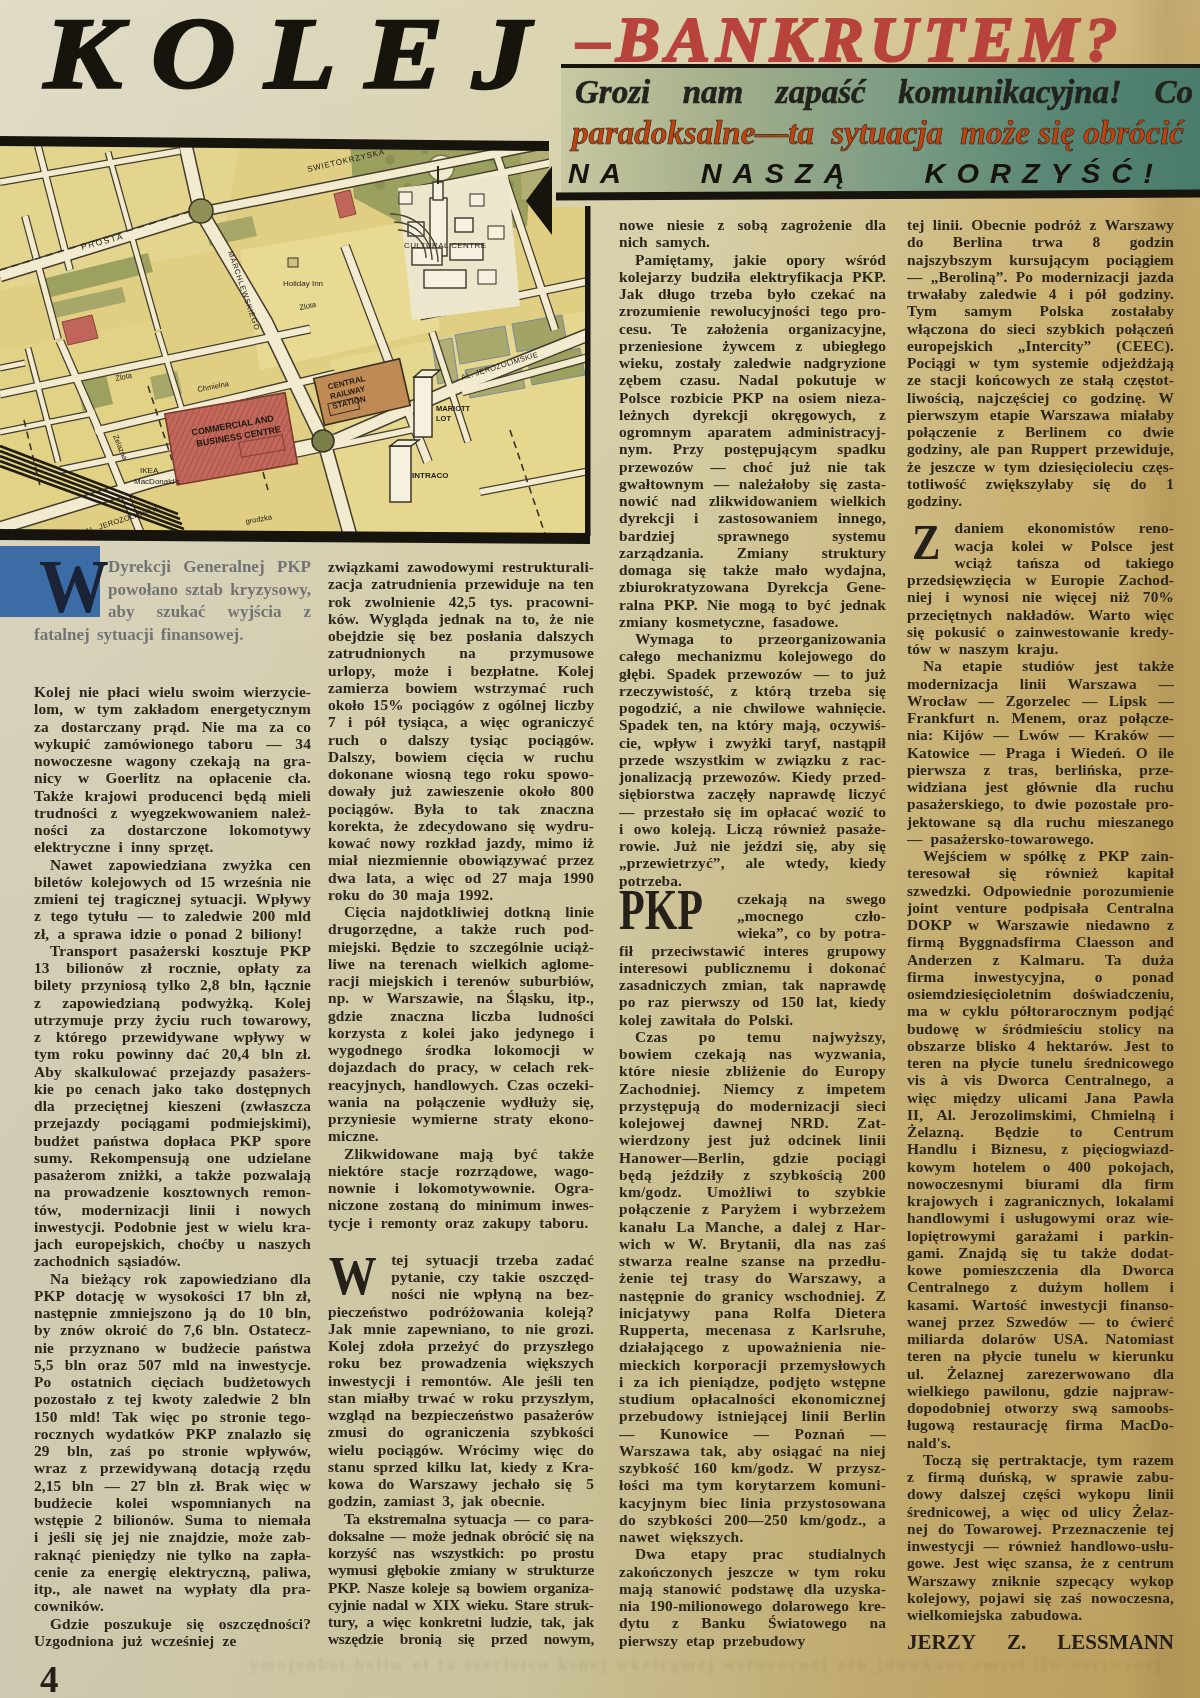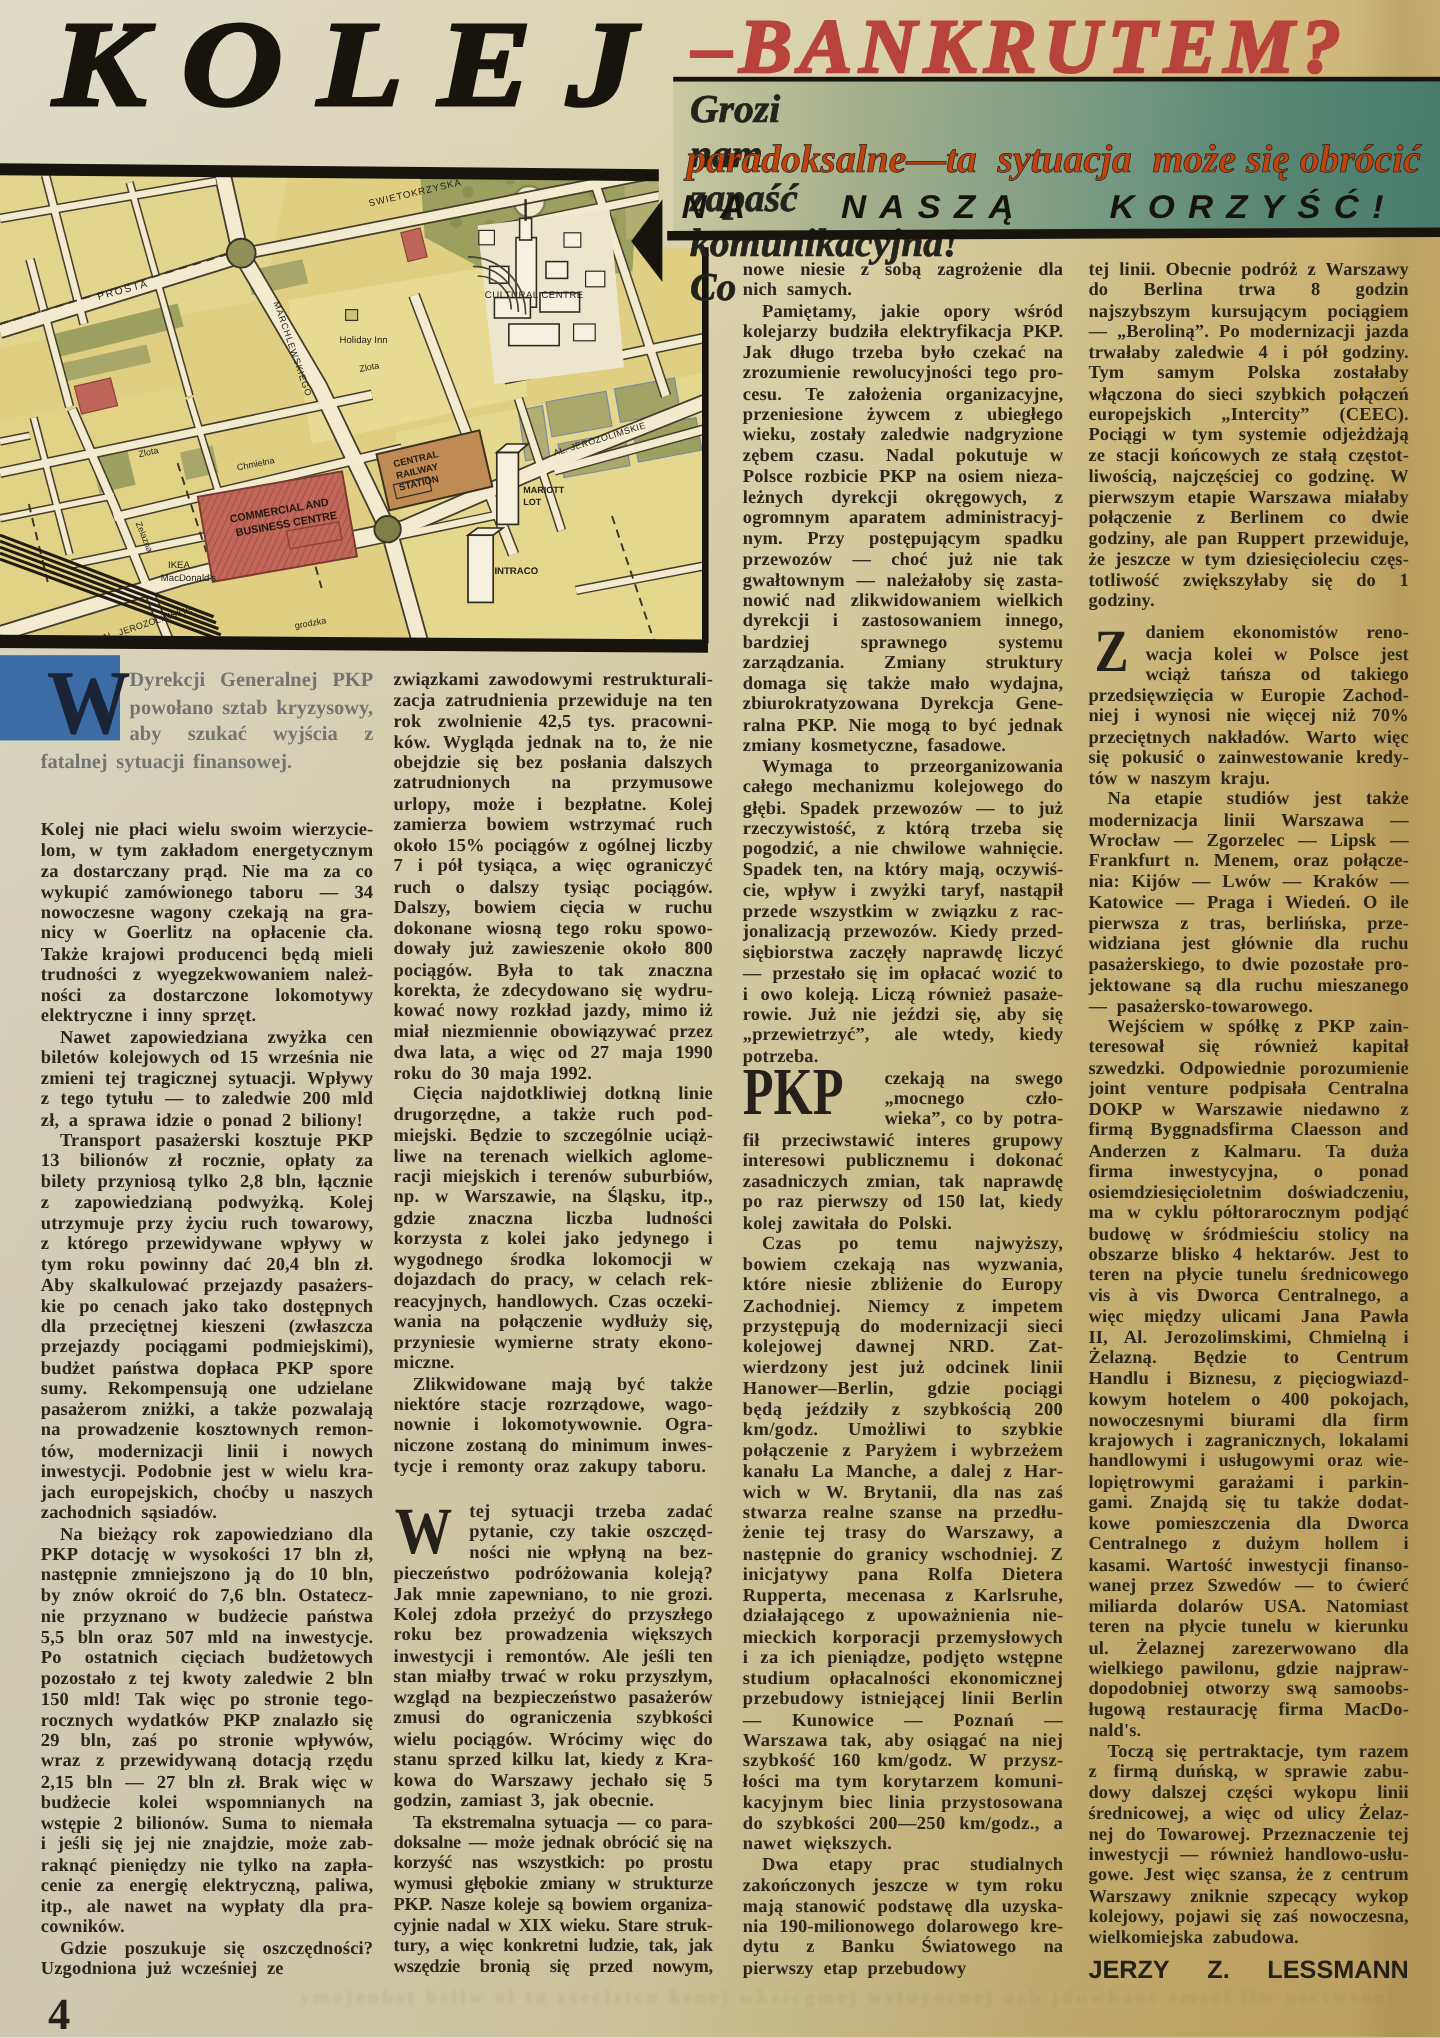--- a/index.html
+++ b/index.html
@@ -33,21 +33,21 @@
   font-family:'Liberation Serif',serif;font-weight:bold;font-style:italic;
   font-size:66px;letter-spacing:6px;color:#b8433c;-webkit-text-stroke:2.2px #b8433c;
   transform:scaleY(0.97);transform-origin:top left;">–BANKRUTEM?</div>
 
 <div class="abs" style="left:561px;top:64px;width:639px;height:129px;z-index:2;
   background:linear-gradient(93deg,#c9c9a2 0%,#a4af8b 25%,#789a83 55%,#588674 78%,#497b6c 100%);
   border-top:4px solid #17140e;"></div>
 
 <div class="abs" style="left:575px;top:74px;width:618px;height:40px;z-index:3;
   font-family:'Liberation Serif',serif;font-style:italic;font-weight:bold;
-  font-size:33px;color:#23231d;-webkit-text-stroke:0.6px #23231d;display:flex;justify-content:space-between;flex-direction:column;">
+  font-size:33px;color:#23231d;-webkit-text-stroke:0.6px #23231d;display:flex;justify-content:space-between;">
   <span>Grozi</span>
     <span>nam</span>
     <span>zapaść</span>
     <span>komunikacyjna!</span>
     <span>Co</span>
   </div>
 
 <div class="abs" style="left:572px;top:115px;width:612px;height:40px;z-index:3;
   font-family:'Liberation Serif',serif;font-style:italic;font-weight:bold;
   font-size:33px;color:#c2410c;-webkit-text-stroke:0.6px #23231d;display:flex;justify-content:space-between;">
@@ -319,21 +319,21 @@
 
 <div class="col" style="left:907px;top:216px;width:267px;height:1412px;">
 <p class="noind">tej linii. Obec­nie podróż z Warszawy do Ber­lina trwa 8 godzin najszybszym kur­su­ją­cym pocią­giem — „Bero­liną”. Po moder­ni­zacji jazda trwa­łaby zaled­wie 4 i pół godziny. Tym samym Polska zos­ta­łaby włączona do sieci szyb­kich połączeń euro­pejs­kich „Inter­city” (CEEC). Pociągi w tym sys­te­mie odjeżdżają ze stacji koń­co­wych ze stałą częs­tot­li­woś­cią, najczęś­ciej co godzinę. W pierwszym etapie Warszawa mia­łaby połącze­nie z Ber­li­nem co dwie godziny, ale pan Rup­pert prze­wi­duje, że jeszcze w tym dzie­się­cio­le­ciu częs­tot­li­wość zwiększy­łaby się do 1 godziny.</p>
 <p class="noind" style="margin-top:10px;"><span style="float:left;font-size:50px;line-height:43px;font-weight:bold;padding:2px 8px 0 6px;color:#25201a;transform:scaleX(0.85);transform-origin:left center;">Z</span><b>daniem eko­no­mis­tów reno­wacja kolei w Polsce jest wciąż tańsza od takiego przed­sięw­zię­cia w Euro­pie Zachod­niej</b> i wynosi nie więcej niż 70% prze­cięt­nych nak­ła­dów. Warto więc się poku­sić o zain­wes­to­wa­nie kre­dy­tów w naszym kraju.</p>
 <p>Na etapie stu­diów jest także moder­ni­zacja linii Warszawa — Wroc­ław — Zgorze­lec — Lipsk — Frank­furt n. Menem, oraz połącze­nia: Kijów — Lwów — Kraków — Kato­wice — Praga i Wiedeń. O ile pierwsza z tras, ber­lińska, prze­widziana jest głów­nie dla ruchu pasa­żers­kiego, to dwie pozos­tałe pro­jek­to­wane są dla ruchu miesza­nego — pasa­żersko-towa­ro­wego.</p>
 <p style="word-spacing:6.6px;">Wejś­ciem w spółkę z PKP zain­te­re­so­wał się rów­nież kapi­tał szwedzki. Odpo­wied­nie poro­zu­mie­nie joint ven­ture pod­pi­sała Cent­ralna DOKP w Warsza­wie nie­dawno z firmą Bygg­nads­firma Claes­son and Anderzen z Kal­maru. Ta duża firma inwes­ty­cyjna, o ponad osiemdzie­się­cio­let­nim doś­wiadcze­niu, ma w cyklu pół­to­ra­rocz­nym podjąć budowę w śród­mieś­ciu sto­licy na obszarze blisko 4 hek­ta­rów. Jest to teren na płycie tunelu śred­ni­co­wego vis à vis Dworca Cent­ral­nego, a więc między uli­cami Jana Pawła II, Al. Jero­zo­lims­kimi, Chmielną i Żelazną. Będzie to Cent­rum Handlu i Biz­nesu, z pię­ciog­wiazd­ko­wym hote­lem o 400 poko­jach, nowoczes­nymi biu­rami dla firm kra­jo­wych i zag­ra­nicz­nych, loka­lami hand­lo­wymi i usłu­go­wymi oraz wie­lo­pięt­ro­wymi gara­żami i par­kin­gami. Znajdą się tu także dodat­kowe pomieszcze­nia dla Dworca Cent­ral­nego z dużym hollem i kasami. War­tość inwes­tycji finan­so­wa­nej przez Szwe­dów — to ćwierć miliarda dola­rów USA. Nato­miast teren na płycie tunelu w kie­runku ul. Żelaz­nej zare­zer­wo­wano dla wiel­kiego pawi­lonu, gdzie najp­raw­do­po­dob­niej otworzy swą samoobs­łu­gową res­tau­rację firma Mac­Do­nald's.</p>
 <p>Toczą się pert­rak­tacje, tym razem z firmą duńską, w spra­wie zabu­dowy dalszej części wykopu linii śred­ni­co­wej, a więc od ulicy Żelaz­nej do Towa­ro­wej. Przez­nacze­nie tej inwes­tycji — rów­nież hand­lowo-usłu­gowe. Jest więc szansa, że z cent­rum Warszawy znik­nie szpe­cący wykop kole­jowy, pojawi się zaś nowoczesna, wiel­ko­miejska zabu­dowa.</p>
 </div>
 
 <div class="abs" style="left:907px;top:1630px;width:267px;height:28px;z-index:2;
-  font-family:Liberation Sans, sans-serif;font-weight:bold;font-size:21px;color:#25201a;
+  font-family:Liberation Serif, serif;font-weight:bold;font-size:21px;color:#25201a;
   display:flex;justify-content:space-between;">
     <span>JERZY</span>
     <span>Z.</span>
     <span>LESSMANN</span>
   </div>
 
 <div class="abs" style="left:40px;top:1658px;width:40px;height:42px;z-index:2;
   font-family:'Liberation Serif',serif;font-weight:bold;font-size:37px;color:#25201a;">4</div>
 
 <div class="abs" style="left:250px;top:1656px;width:930px;height:22px;z-index:1;opacity:0.11;filter:blur(1.2px);

